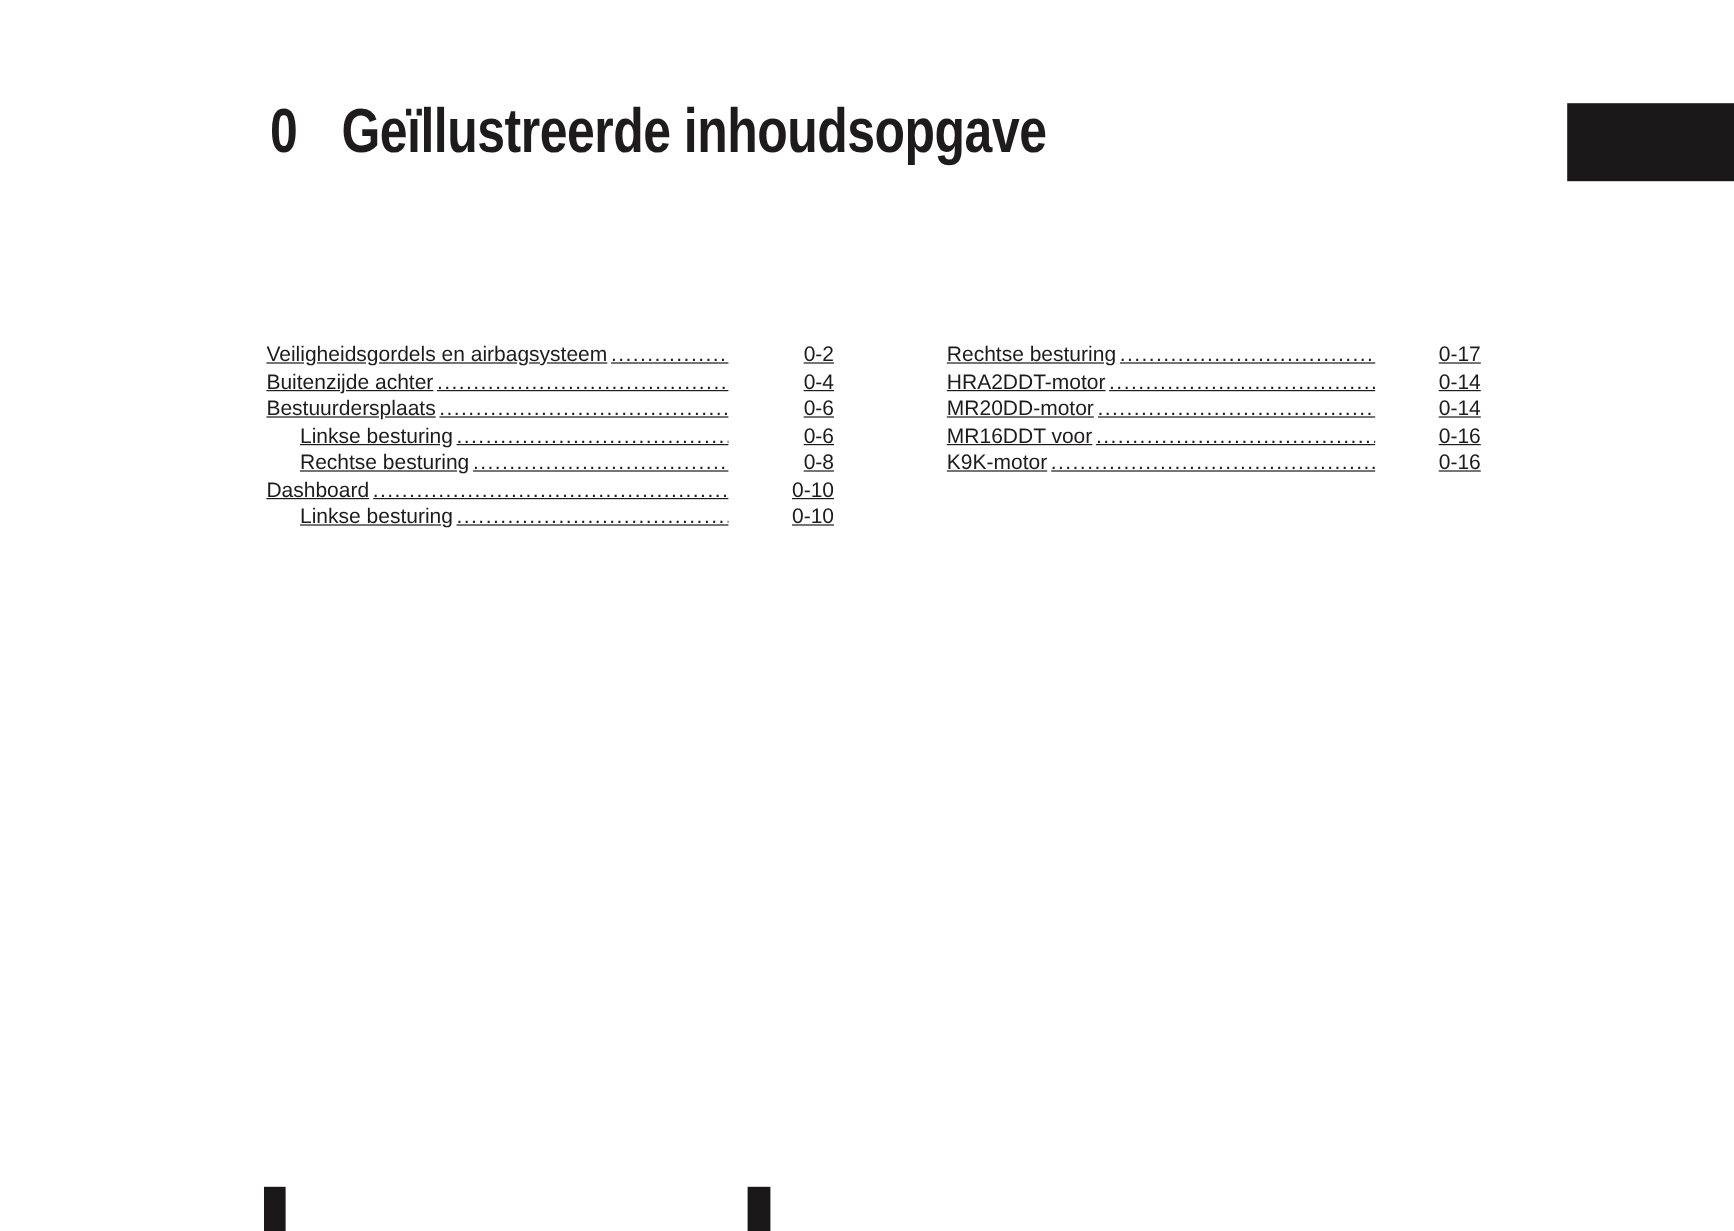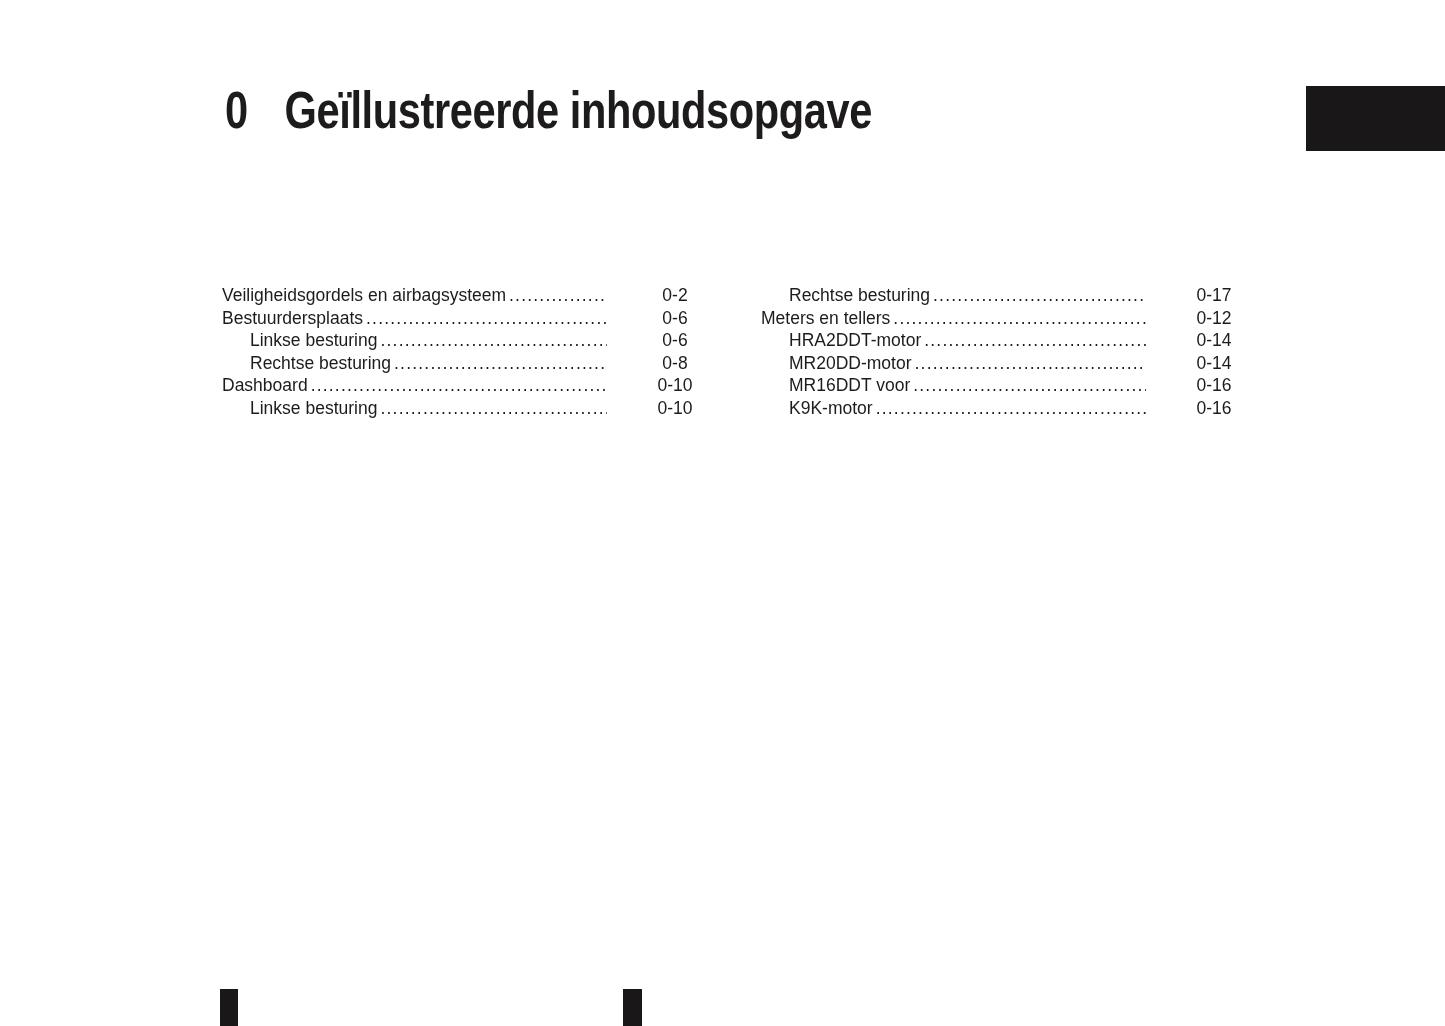--- a/index.html
+++ b/index.html
@@ -53,20 +53,21 @@
   
   .toc {
     position: absolute;
     left: 222px;
     top: 284px;
     display: grid;
     grid-template-columns: 473px 473px;
     column-gap: 66px;
     font-size: 17.5px;
     line-height: 22.5px;
+    text-decoration: underline;
   }
   .toc-col { display: block; }
   .toc-row {
     display: flex;
     align-items: baseline;
     height: 22.5px;
   }
   .toc-label { white-space: nowrap; flex: 0 0 auto; }
   .toc-label.indent { padding-left: 28px; }
   .toc-dots {
@@ -76,21 +77,21 @@
     letter-spacing: 1.2px;
     margin-left: 3px;
     margin-right: 14px;
   }
   .toc-dots::after {
     content: "........................................................................................................................";
   }
   .toc-page {
     flex: 0 0 auto;
     min-width: 40px;
-    text-align: center;
+    text-align: right;
     white-space: nowrap;
     margin-left: 34px;
   }
 
   
   .print-mark {
     position: absolute;
     top: 989px;
     height: 37px;
     background: var(--tab);
@@ -111,20 +112,25 @@
   </header>
 
   <main class="toc">
     <div class="toc-col">
         <div class="toc-row">
           <span class="toc-label">Veiligheidsgordels en airbagsysteem</span>
           <span class="toc-dots"></span>
           <span class="toc-page">0-2</span>
         </div>
         <div class="toc-row">
+          <span class="toc-label">Buitenzijde achter</span>
+          <span class="toc-dots"></span>
+          <span class="toc-page">0-4</span>
+        </div>
+        <div class="toc-row">
           <span class="toc-label">Bestuurdersplaats</span>
           <span class="toc-dots"></span>
           <span class="toc-page">0-6</span>
         </div>
         <div class="toc-row">
           <span class="toc-label indent">Linkse besturing</span>
           <span class="toc-dots"></span>
           <span class="toc-page">0-6</span>
         </div>
         <div class="toc-row">
@@ -143,25 +149,20 @@
           <span class="toc-page">0-10</span>
         </div>
       </div>
     <div class="toc-col">
         <div class="toc-row">
           <span class="toc-label indent">Rechtse besturing</span>
           <span class="toc-dots"></span>
           <span class="toc-page">0-17</span>
         </div>
         <div class="toc-row">
-          <span class="toc-label">Meters en tellers</span>
-          <span class="toc-dots"></span>
-          <span class="toc-page">0-12</span>
-        </div>
-        <div class="toc-row">
           <span class="toc-label indent">HRA2DDT-motor</span>
           <span class="toc-dots"></span>
           <span class="toc-page">0-14</span>
         </div>
         <div class="toc-row">
           <span class="toc-label indent">MR20DD-motor</span>
           <span class="toc-dots"></span>
           <span class="toc-page">0-14</span>
         </div>
         <div class="toc-row">

